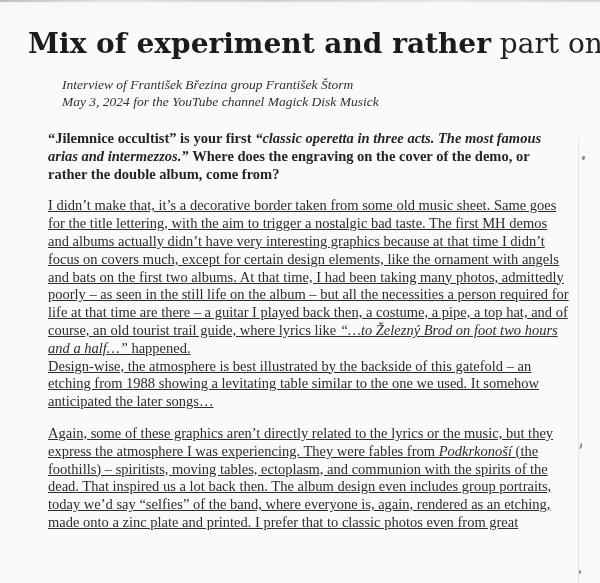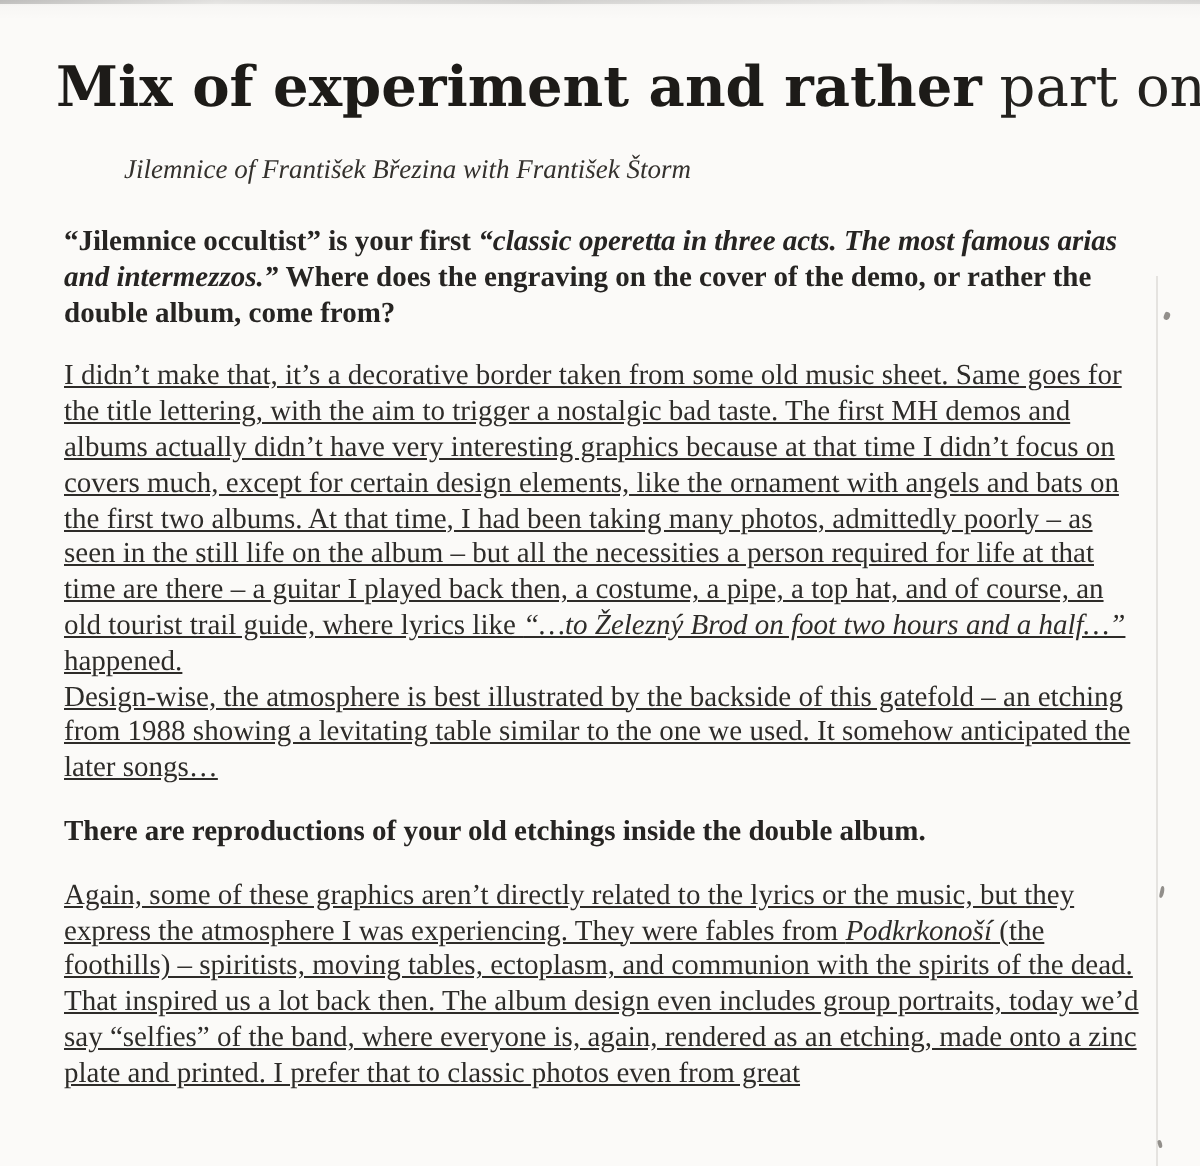--- a/index.html
+++ b/index.html
@@ -46,40 +46,40 @@
     font-size: 13.5px;
     line-height: 17px;
     color: #34312d;
   }
 
   .content {
     margin: 20px 29px 0 32px;
     font-size: 14.5px;
     line-height: 17.8px;
   }
-  .para { margin: 0 0 14px 0; }
+  .para { margin: 0 0 14px 16px; }
   .question { font-weight: 700; color: #262422; }
   .answer { color: #2e2c29; text-decoration: underline; }
   .seg-italic { font-style: italic; }
 </style>
 </head>
 <body>
 
 <div class="page">
   <div class="top-shade"></div>
   <div class="right-edge"></div>
   <div class="speck speck-1"></div>
   <div class="speck speck-2"></div>
   <div class="speck speck-3"></div>
 
   <h1 class="title"><span class="title-main">Mix of experiment and rather</span><span class="title-suffix"> part one.</span></h1>
 
   <div class="subtitle">
-    <div>Jilemnice of František Březina with František Štorm</div>
+    <div>Interview of František Březina group František Štorm</div>
+    <div>May 3, 2024 for the YouTube channel Magick Disk Musick</div>
   </div>
 
   <div class="content">
     <p class="para question"><span class="seg seg-normal">“Jilemnice occultist” is your first </span><span class="seg seg-italic">“classic operetta in three acts. The most famous arias and intermezzos.” </span><span class="seg seg-normal">Where does the engraving on the cover of the demo, or rather the double album, come from?</span></p>
     <p class="para answer"><span class="seg seg-normal">I didn’t make that, it’s a decorative border taken from some old music sheet. Same goes for the title lettering, with the aim to trigger a nostalgic bad taste. The first MH demos and albums actually didn’t have very interesting graphics because at that time I didn’t focus on covers much, except for certain design elements, like the ornament with angels and bats on the first two albums. At that time, I had been taking many photos, admittedly poorly – as seen in the still life on the album – but all the necessities a person required for life at that time are there – a guitar I played back then, a costume, a pipe, a top hat, and of course, an old tourist trail guide, where lyrics like </span><span class="seg seg-italic">“…to Železný Brod on foot two hours and a half…” </span><span class="seg seg-normal">happened.</span><br><span class="seg seg-normal">Design-wise, the atmosphere is best illustrated by the backside of this gatefold – an etching from 1988 showing a levitating table similar to the one we used. It somehow anticipated the later songs…</span></p>
-    <p class="para question"><span class="seg seg-normal">There are reproductions of your old etchings inside the double album.</span></p>
     <p class="para answer"><span class="seg seg-normal">Again, some of these graphics aren’t directly related to the lyrics or the music, but they express the atmosphere I was experiencing. They were fables from </span><span class="seg seg-italic">Podkrkonoší</span><span class="seg seg-normal"> (the foothills) – spiritists, moving tables, ectoplasm, and communion with the spirits of the dead. That inspired us a lot back then. The album design even includes group portraits, today we’d say “selfies” of the band, where everyone is, again, rendered as an etching, made onto a zinc plate and printed. I prefer that to classic photos even from great</span></p>
   </div>
 </div>
 
 </body></html>

